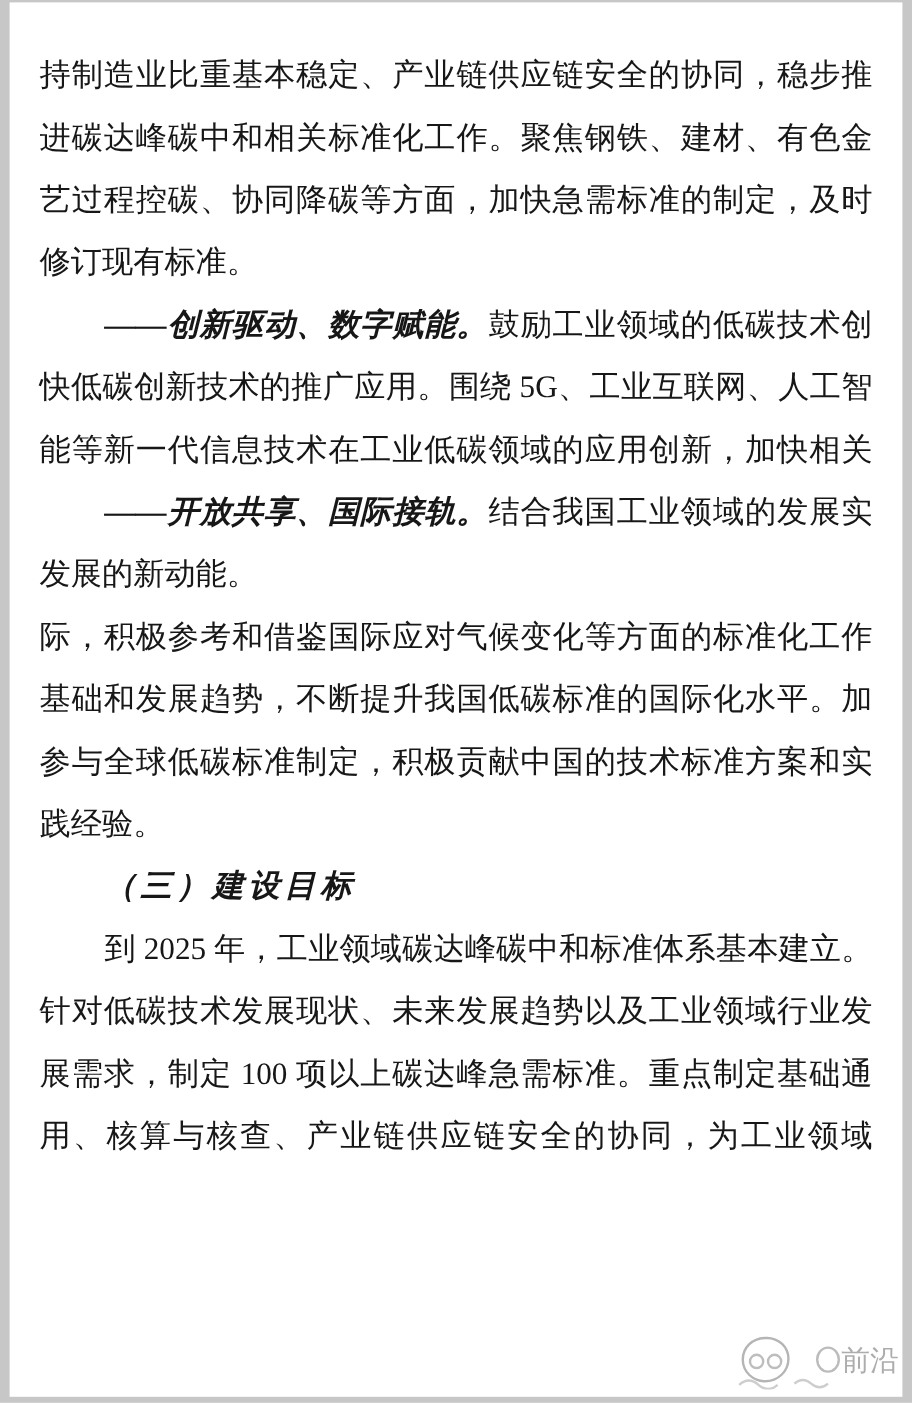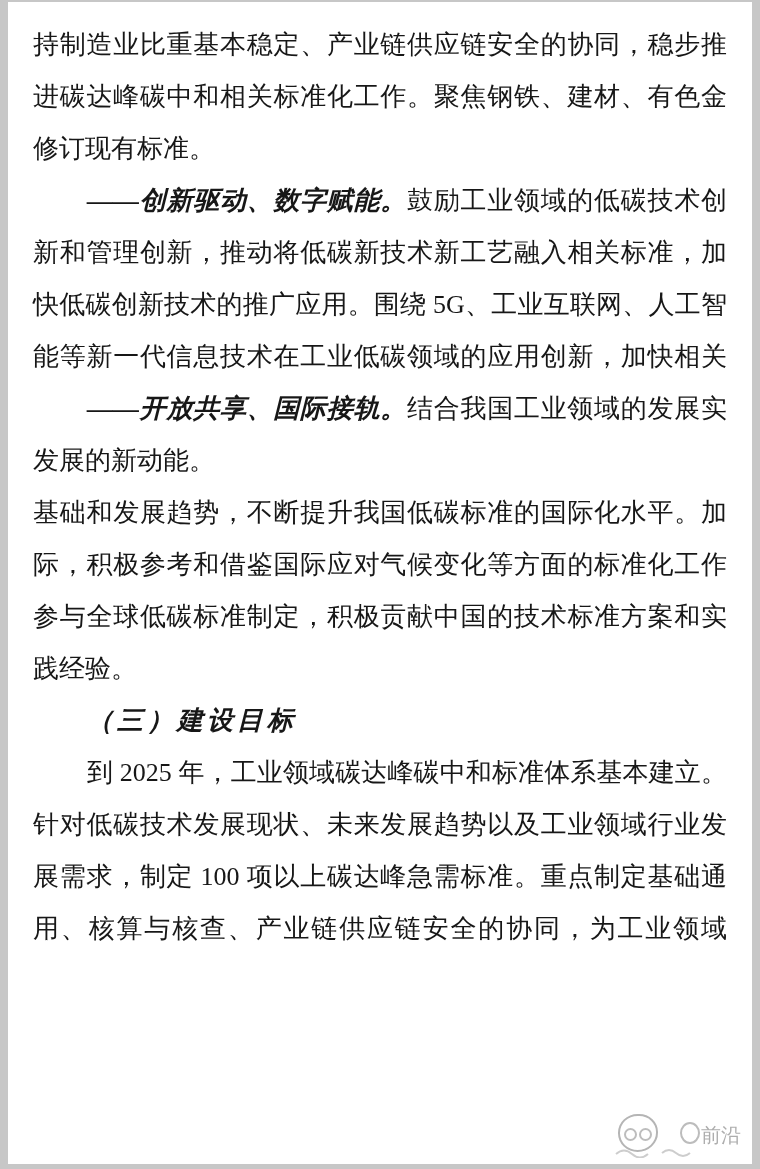--- a/index.html
+++ b/index.html
@@ -9,21 +9,21 @@
     background:#c7c7c7;
     overflow:hidden;
     font-family:"Liberation Serif","DejaVu Serif",serif;
   }
   .page {
     position:absolute;
     top:2px; left:8px; right:8px; bottom:5px;
     background:#ffffff;
   }
   .content {
-    padding:17px 25px 0 25px;
+    padding:35px 25px 0 25px;
   }
   .line {
     height:52px;
     line-height:52px;
     font-size:26px;
     color:#171717;
     text-align:justify;
     text-align-last:justify;
     overflow:visible;
   }
@@ -67,43 +67,43 @@
     background:rgba(255,255,255,0.35);
   }
   .wm-squiggle {
     position:absolute;
     left:6px; top:40px;
     opacity:0.75;
   }
   .wm-text {
     position:absolute;
     left:93px; top:4px;
-    font-size:20px;
+    font-size:24px;
     line-height:50px;
     color:#9f9f9f;
     opacity:0.85;
     font-family:"Liberation Serif","DejaVu Serif",serif;
   }
 </style>
 </head>
 <body>
 
 <div class="page">
   <div class="content">
       <div class="line"><span>持制造业比重基本稳定、产业链供应链安全的协同，稳步推</span></div>
       <div class="line"><span>进碳达峰碳中和相关标准化工作。聚焦钢铁、建材、有色金</span></div>
+      <div class="line"><span>艺过程控碳、协同降碳等方面，加快急需标准的制定，及时</span></div>
       <div class="line no-just"><span>修订现有标准。</span></div>
       <div class="line indent"><span class="b">——创新驱动、数字赋能。</span><span>鼓励工业领域的低碳技术创</span></div>
-      <div class="line"><span>新和管理创新，推动将低碳新技术新工艺融入相关标准，加</span></div>
       <div class="line"><span>快低碳创新技术的推广应用。围绕 5G、工业互联网、人工智</span></div>
       <div class="line"><span>能等新一代信息技术在工业低碳领域的应用创新，加快相关</span></div>
       <div class="line indent"><span class="b">——开放共享、国际接轨。</span><span>结合我国工业领域的发展实</span></div>
       <div class="line no-just"><span>发展的新动能。</span></div>
+      <div class="line"><span>际，积极参考和借鉴国际应对气候变化等方面的标准化工作</span></div>
       <div class="line"><span>基础和发展趋势，不断提升我国低碳标准的国际化水平。加</span></div>
-      <div class="line"><span>际，积极参考和借鉴国际应对气候变化等方面的标准化工作</span></div>
       <div class="line"><span>参与全球低碳标准制定，积极贡献中国的技术标准方案和实</span></div>
       <div class="line no-just"><span>践经验。</span></div>
       <div class="line indent no-just heading"><span class="b">（三）建设目标</span></div>
       <div class="line indent"><span>到 2025 年，工业领域碳达峰碳中和标准体系基本建立。</span></div>
       <div class="line"><span>针对低碳技术发展现状、未来发展趋势以及工业领域行业发</span></div>
       <div class="line"><span>展需求，制定 100 项以上碳达峰急需标准。重点制定基础通</span></div>
       <div class="line"><span>用、核算与核查、产业链供应链安全的协同，为工业领域</span></div>
     </div>
 </div>
 

